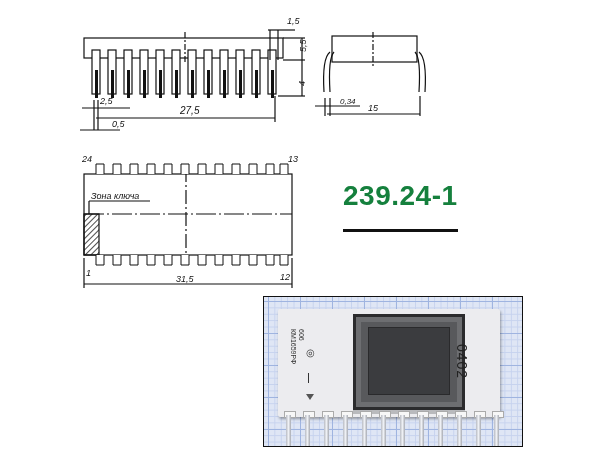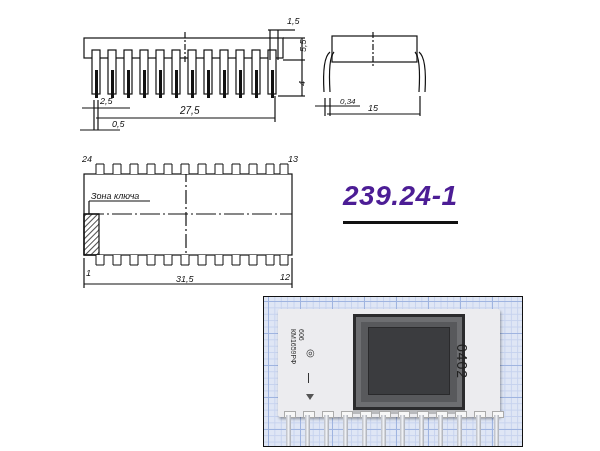--- a/index.html
+++ b/index.html
@@ -1,19 +1,19 @@
 <!DOCTYPE html>
 <html><head>
 <meta charset="utf-8">
 <style>
   html,body{margin:0;padding:0;background:#ffffff;}
   body{width:600px;height:451px;position:relative;overflow:hidden;font-family:"Liberation Sans",sans-serif;}
   .abs{position:absolute;}
   svg text{font-family:"Liberation Sans",sans-serif;font-style:italic;fill:#111;}
-  #title{position:absolute;left:343px;top:180px;font-family:"Liberation Sans",sans-serif;font-weight:bold;font-style:italic;font-size:28px;color:#4c1d95;border-bottom:3px solid #111;line-height:32px;padding-bottom:9px;letter-spacing:0.5px;}
+  #title{position:absolute;left:343px;top:180px;font-family:"Liberation Sans",sans-serif;font-weight:bold;font-size:28px;color:#15803d;border-bottom:3px solid #111;line-height:32px;padding-bottom:17px;letter-spacing:0.5px;}
   #photo{position:absolute;left:263px;top:296px;width:258px;height:149px;border:1px solid #111;overflow:hidden;
     background-color:#dfe6f5;
     background-image:
       linear-gradient(#9fb4e0 1px, transparent 1px),
       linear-gradient(90deg,#9fb4e0 1px, transparent 1px),
       linear-gradient(#c6d2ee 1px, transparent 1px),
       linear-gradient(90deg,#c6d2ee 1px, transparent 1px);
     background-size:32px 32px,32px 32px,6.4px 6.4px,6.4px 6.4px;
     background-position:4px 4px,4px 4px,4px 4px,4px 4px;}
   .chip-body{position:absolute;left:14px;top:12px;width:222px;height:108px;background:#ececef;border-radius:2px;box-shadow:1px 2px 3px rgba(0,0,0,0.35);}

